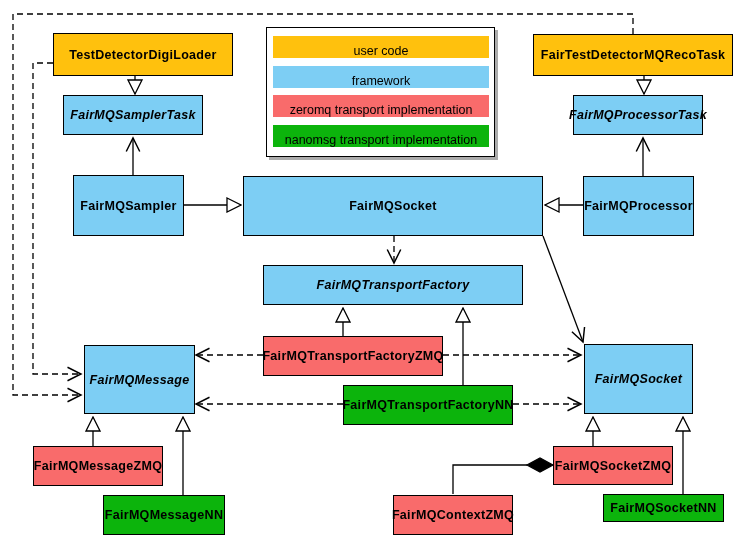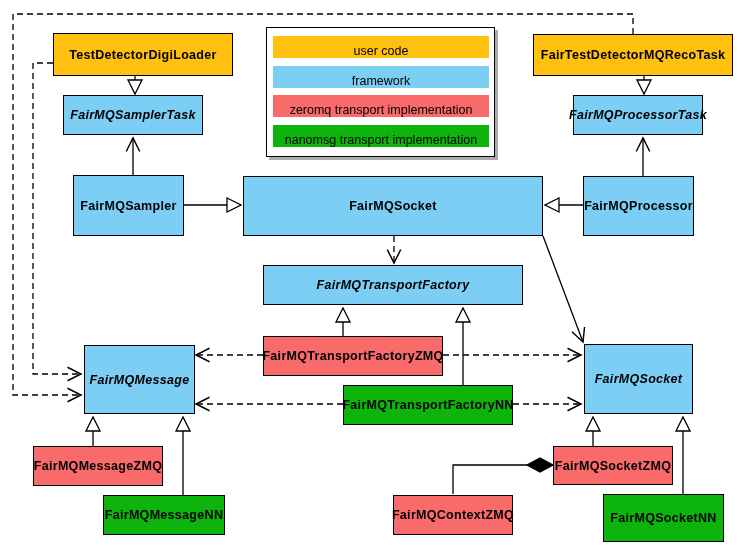--- a/index.html
+++ b/index.html
@@ -77,21 +77,21 @@
   </div>
   <div class="node cat-zmq" style="left:33px;top:446px;width:130px;height:40px">
     <span>FairMQMessageZMQ</span>
   </div>
   <div class="node cat-nn" style="left:103px;top:495px;width:122px;height:40px">
     <span>FairMQMessageNN</span>
   </div>
   <div class="node cat-zmq" style="left:553px;top:446px;width:120px;height:39px">
     <span>FairMQSocketZMQ</span>
   </div>
-  <div class="node cat-nn" style="left:603px;top:494px;width:121px;height:48px">
+  <div class="node cat-nn" style="left:603px;top:494px;width:121px;height:28px">
     <span>FairMQSocketNN</span>
   </div>
   <div class="node cat-zmq" style="left:393px;top:495px;width:120px;height:40px">
     <span>FairMQContextZMQ</span>
   </div>
 
   <div class="legend">
     <div class="swatch cat-user" style="top:8px">
       <span>user code</span>
     </div>

